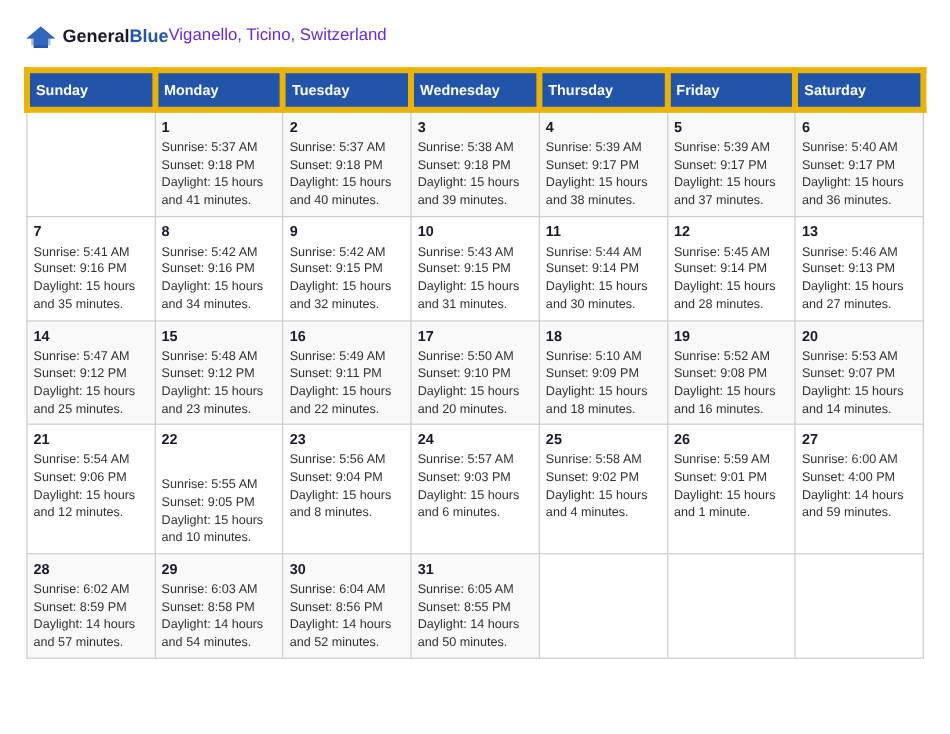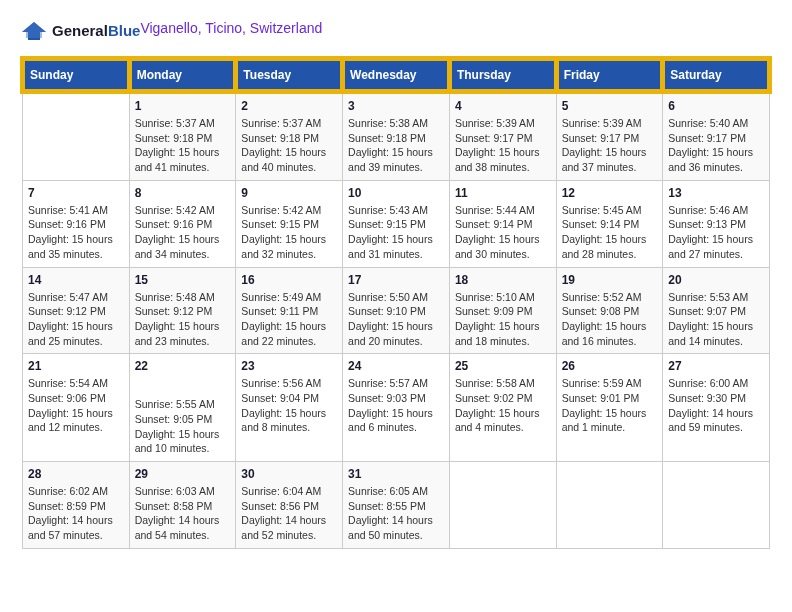--- a/index.html
+++ b/index.html
@@ -299,21 +299,21 @@
         <td>
           <div class="day-number">26</div>
           <div class="day-info" style="white-space: pre-line;">Sunrise: 5:59 AM
 Sunset: 9:01 PM
 Daylight: 15 hours
 and 1 minute.</div>
         </td>
         <td>
           <div class="day-number">27</div>
           <div class="day-info" style="white-space: pre-line;">Sunrise: 6:00 AM
-Sunset: 9:30 PM
+Sunset: 4:00 PM
 Daylight: 14 hours
 and 59 minutes.</div>
         </td>
       </tr>
       <tr>
         <td>
           <div class="day-number">28</div>
           <div class="day-info" style="white-space: pre-line;">Sunrise: 6:02 AM
 Sunset: 8:59 PM
 Daylight: 14 hours

